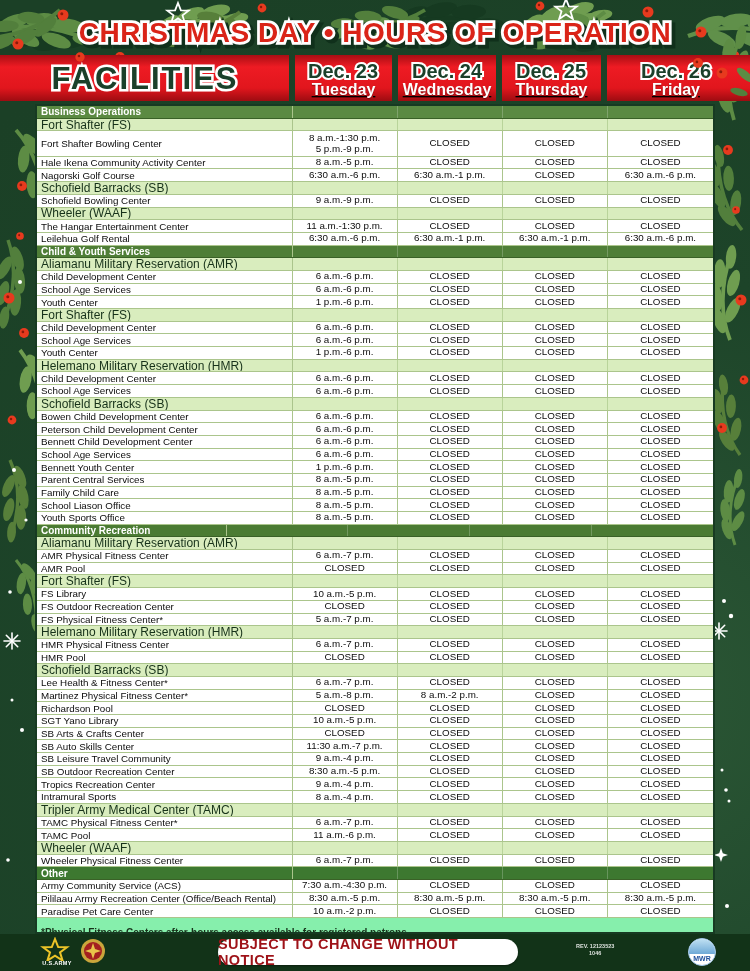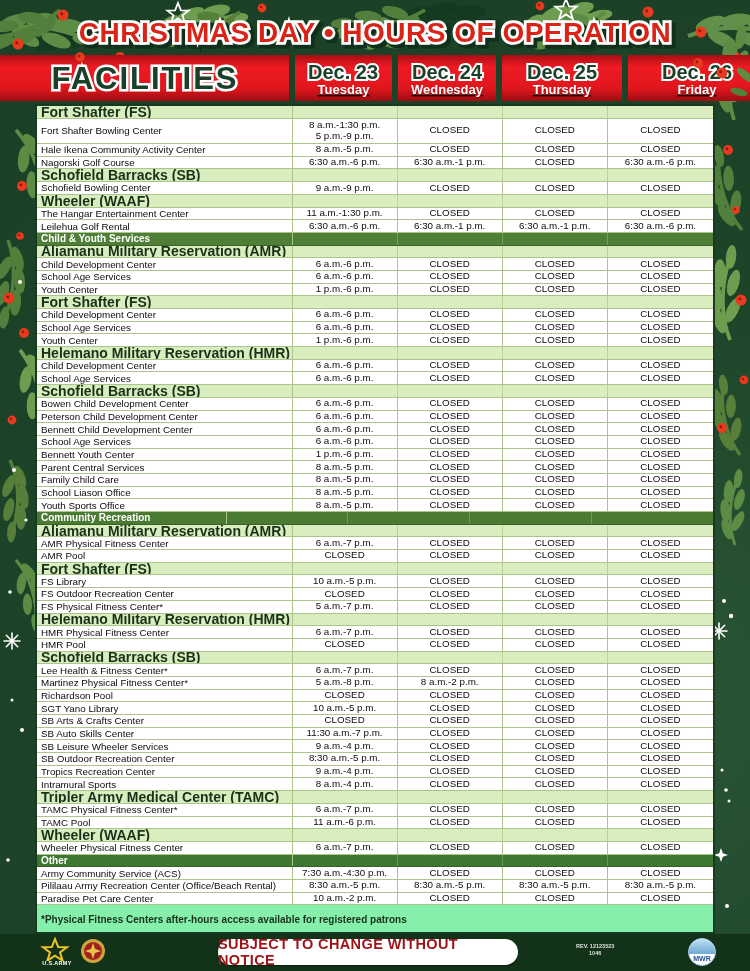--- a/index.html
+++ b/index.html
@@ -11,40 +11,40 @@
   .bg-svg{z-index:0}
   .fg-svg{z-index:5}
   .title-svg{position:absolute;top:4px;left:0;z-index:2}
 
   
   .banner{position:absolute;top:55px;left:0;width:750px;height:46px;display:flex;z-index:2;text-decoration:underline;}
   .b-cell{background:linear-gradient(180deg,#a90e14 0%,#ee1b23 26%,#e1161d 72%,#9d0c11 100%);
     display:flex;flex-direction:column;align-items:center;justify-content:center;flex:none;}
   .b-gap{width:6px;flex:none;}
   .b-fac{width:289px}
-  .b-d1{width:97px}.b-d2{width:98px}.b-d3{width:120px}
+  .b-d1{width:97px}.b-d2{width:98px}.b-d3{width:99px}
   .b-d4{width:162px;padding-right:24px;box-sizing:border-box}
-  .day-label{color:#fff;font-weight:bold;font-size:13px;line-height:1;margin-top:-1px;
+  .day-label{color:#fff;font-weight:bold;font-size:16px;line-height:1;margin-top:-1px;
     text-shadow:0 1px 1px rgba(70,0,0,.55);}
 
   
   .table{position:absolute;top:104px;left:35px;width:680px;height:830px;z-index:2;
     border:2px solid #173a22;background:#fff;display:flex;flex-direction:column;box-sizing:border-box;overflow:hidden;}
   .t-row{display:flex;height:12.7px;box-sizing:border-box;border-bottom:1px solid #abc58c;background:#fff;flex:none;align-items:stretch;}
   .t-row.tall{height:25.4px}
   .cell{box-sizing:border-box;display:flex;align-items:center;overflow:hidden;}
   .c-name{width:37.8%;padding-left:4px;font-size:9.8px;color:#0c0c0c;border-right:1px solid #abc58c;white-space:nowrap;}
   .c-hours{width:15.55%;justify-content:center;text-align:center;font-size:9.8px;color:#0c0c0c;
     border-right:1px solid #abc58c;white-space:pre-line;line-height:1.12;}
   .t-row .cell:last-child{border-right:none;}
   .section-row{background:#4f7e37;border-bottom:1px solid #3a6127;}
   .section-row .c-name{color:#fff;font-weight:bold;font-size:10px;}
   .section-row .c-hours{border-right:1px solid rgba(255,255,255,.22);}
   .group-row{background:#d9edbe;}
-  .group-row .c-name{color:#17321a;font-weight:bold;font-size:14px;}
+  .group-row .c-name{color:#17321a;font-weight:normal;font-size:12px;}
   .group-row .c-hours{border-right:1px solid #b9d49a;}
   .note-row{background:#86efac;height:29px;border-bottom:none;}
   .c-note{width:100%;padding-left:4px;font-weight:bold;font-size:10px;color:#17321a;display:flex;align-items:center;}
 
   
   .footer{position:absolute;top:934px;left:0;width:750px;height:37px;background:#123318;z-index:2;}
   .army{position:absolute;left:40px;top:3px;width:34px;text-align:center;}
   .army-label{color:#fff;font-weight:bold;font-size:5.5px;letter-spacing:.3px;margin-top:-1px;}
   .crest{position:absolute;left:80px;top:4px;}
   .pill{position:absolute;left:218px;top:5px;width:300px;height:26px;background:#fff;border-radius:14px;
@@ -188,20 +188,27 @@
     <div class="b-gap"></div>
     <div class="b-cell b-d4">
       <svg width="100" height="24" viewBox="0 0 100 24">
           <text x="50" y="19" text-anchor="middle" font-family="Liberation Sans, sans-serif" font-size="20" font-weight="bold" fill="#1b402a" stroke="#ffffff" stroke-width="4" paint-order="stroke">Dec. 26</text>
         </svg>
       <div class="day-label">Friday</div>
     </div>
   </div>
 
   <div class="table">
+      <div class="t-row section-row" style="background: rgb(91, 138, 66);">
+        <div class="cell c-name">Business Operations</div>
+        <div class="cell c-hours"></div>
+        <div class="cell c-hours"></div>
+        <div class="cell c-hours"></div>
+        <div class="cell c-hours"></div>
+      </div>
       <div class="t-row group-row">
         <div class="cell c-name">Fort Shafter (FS)</div>
         <div class="cell c-hours"></div>
         <div class="cell c-hours"></div>
         <div class="cell c-hours"></div>
         <div class="cell c-hours"></div>
       </div>
       <div class="t-row data-row tall">
         <div class="cell c-name">Fort Shafter Bowling Center</div>
         <div class="cell c-hours">8 a.m.-1:30 p.m.
@@ -533,21 +540,21 @@
         <div class="cell c-hours">CLOSED</div>
       </div>
       <div class="t-row data-row">
         <div class="cell c-name">SB Auto Skills Center</div>
         <div class="cell c-hours">11:30 a.m.-7 p.m.</div>
         <div class="cell c-hours">CLOSED</div>
         <div class="cell c-hours">CLOSED</div>
         <div class="cell c-hours">CLOSED</div>
       </div>
       <div class="t-row data-row">
-        <div class="cell c-name">SB Leisure Wheeler Services</div>
+        <div class="cell c-name">SB Leisure Travel Community</div>
         <div class="cell c-hours">9 a.m.-4 p.m.</div>
         <div class="cell c-hours">CLOSED</div>
         <div class="cell c-hours">CLOSED</div>
         <div class="cell c-hours">CLOSED</div>
       </div>
       <div class="t-row data-row">
         <div class="cell c-name">SB Outdoor Recreation Center</div>
         <div class="cell c-hours">8:30 a.m.-5 p.m.</div>
         <div class="cell c-hours">CLOSED</div>
         <div class="cell c-hours">CLOSED</div>

